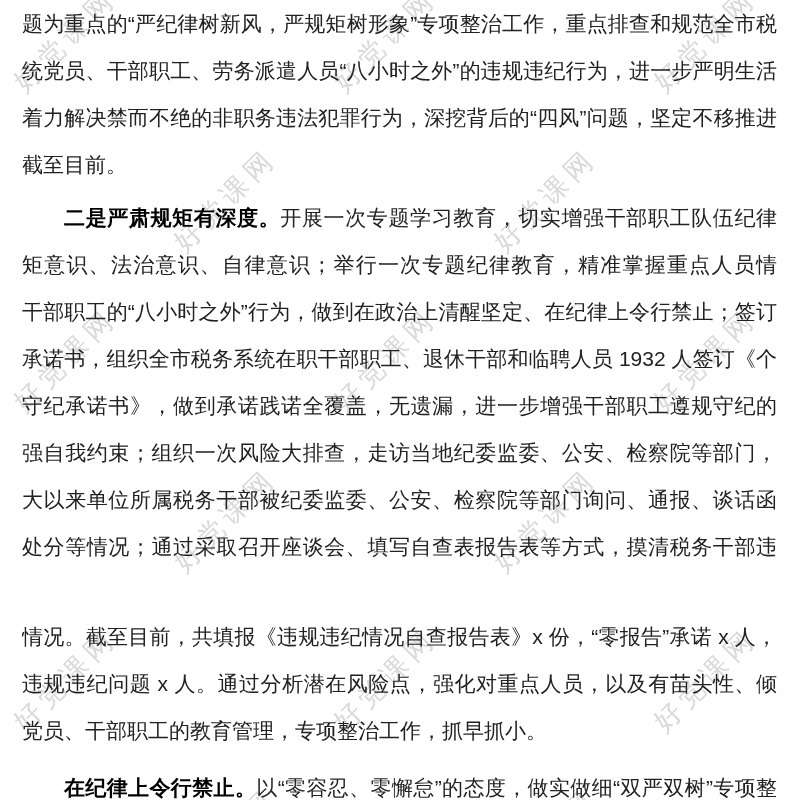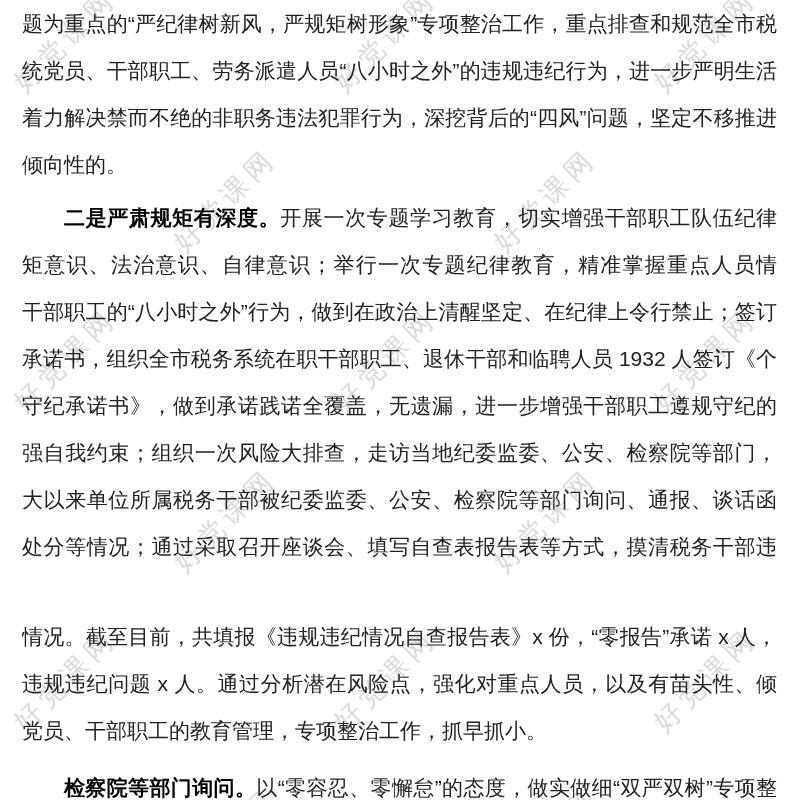--- a/index.html
+++ b/index.html
@@ -60,35 +60,35 @@
       <div class="wm" style="color: rgb(217, 217, 217); left: 385px; top: 680px;">好党课网</div>
       <div class="wm" style="color: rgb(217, 217, 217); left: 705px; top: 680px;">好党课网</div>
       <div class="wm" style="color: rgb(217, 217, 217); left: 225px; top: 840px;">好党课网</div>
       <div class="wm" style="color: rgb(217, 217, 217); left: 545px; top: 840px;">好党课网</div>
     </div>
 
   <div class="content">
     <div class="line">题为重点的“严纪律树新风，严规矩树形象”专项整治工作，重点排查和规范全市税务系</div>
     <div class="line">统党员、干部职工、劳务派遣人员“八小时之外”的违规违纪行为，进一步严明生活纪律，</div>
     <div class="line">着力解决禁而不绝的非职务违法犯罪行为，深挖背后的“四风”问题，坚定不移推进正风</div>
-    <div class="line end">倾向性的。</div>
+    <div class="line end">截至目前。</div>
 
     <div class="line indent mt-para">
       <span class="bold">二是严肃规矩有深度。</span><span>开展一次专题学习教育，切实增强干部职工队伍纪律意识、规</span>
     </div>
     <div class="line">矩意识、法治意识、自律意识；举行一次专题纪律教育，精准掌握重点人员情况，特别是</div>
     <div class="line">干部职工的“八小时之外”行为，做到在政治上清醒坚定、在纪律上令行禁止；签订一次</div>
     <div class="line">承诺书，组织全市税务系统在职干部职工、退休干部和临聘人员 1932 人签订《个人遵规</div>
     <div class="line">守纪承诺书》，做到承诺践诺全覆盖，无遗漏，进一步增强干部职工遵规守纪的意识，加</div>
     <div class="line">强自我约束；组织一次风险大排查，走访当地纪委监委、公安、检察院等部门，了解十八</div>
     <div class="line">大以来单位所属税务干部被纪委监委、公安、检察院等部门询问、通报、谈话函询、处理</div>
     <div class="line">处分等情况；通过采取召开座谈会、填写自查表报告表等方式，摸清税务干部违规违纪的</div>
 
     <div class="line mt-big">情况。截至目前，共填报《违规违纪情况自查报告表》x 份，“零报告”承诺 x 人，涉及</div>
     <div class="line">违规违纪问题 x 人。通过分析潜在风险点，强化对重点人员，以及有苗头性、倾向性的</div>
     <div class="line end">党员、干部职工的教育管理，专项整治工作，抓早抓小。</div>
 
     <div class="line indent mt-sec">
-      <span class="bold">检察院等部门询问。</span><span>以“零容忍、零懈怠”的态度，做实做细“双严双树”专项整</span>
+      <span class="bold">在纪律上令行禁止。</span><span>以“零容忍、零懈怠”的态度，做实做细“双严双树”专项整</span>
     </div>
   </div>
 
 </div>
 
 </body></html>

